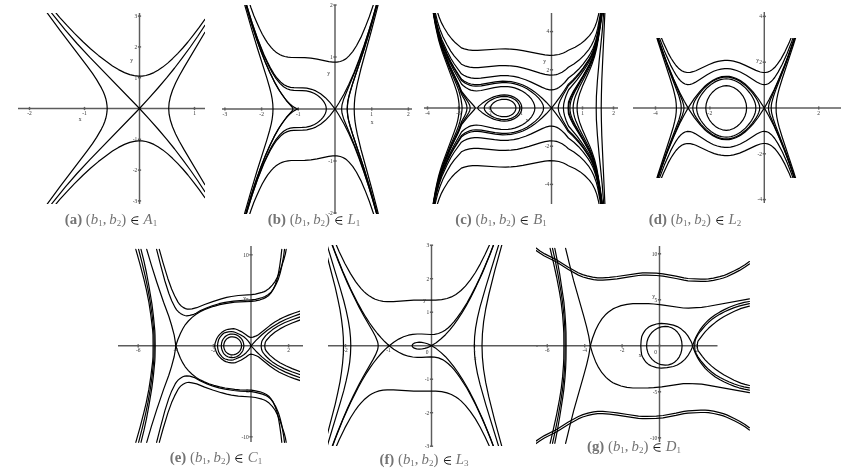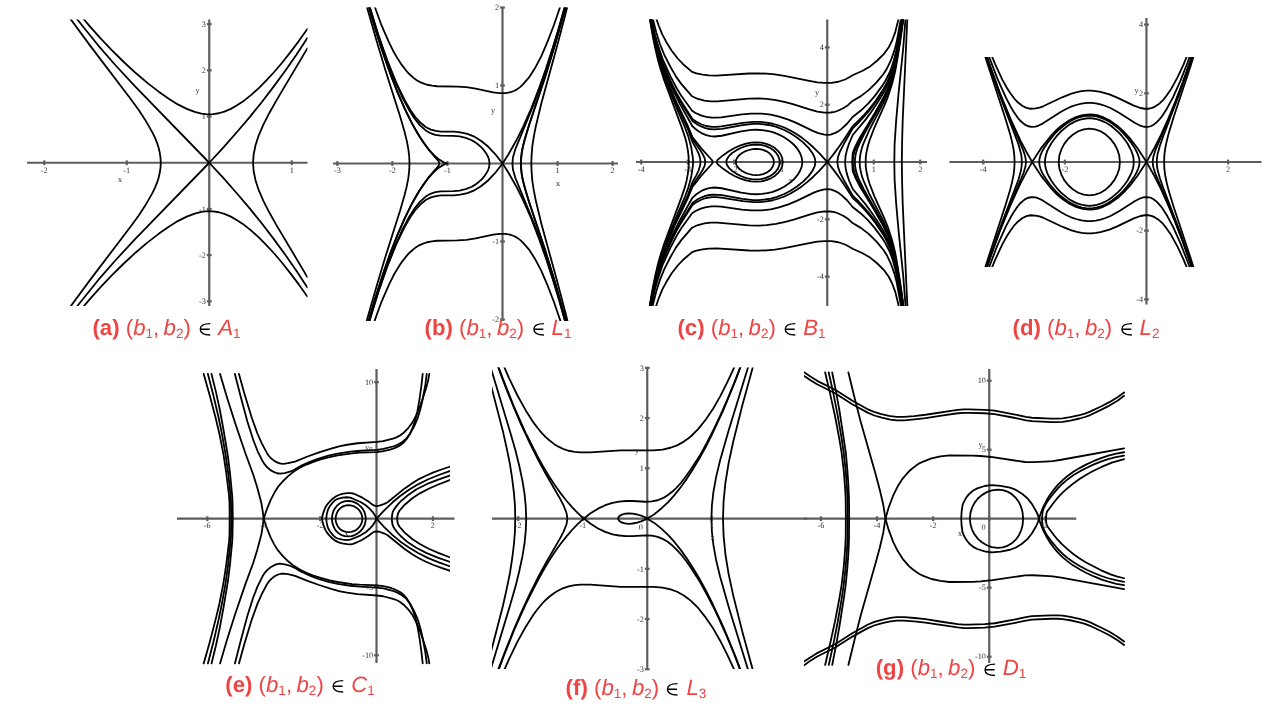--- a/index.html
+++ b/index.html
@@ -1,14 +1,14 @@
 <!DOCTYPE html>
 <html><head><meta charset="utf-8"><style>
 html,body{margin:0;padding:0;background:#ffffff;width:856px;height:472px;overflow:hidden}
-.cap{position:absolute;font-family:Liberation Sans, sans-serif;font-size:14.8px;color:#ef4444;white-space:nowrap;transform:translateX(-50%)}
+.cap{position:absolute;font-family:Liberation Serif, serif;font-size:14.8px;color:#737373;white-space:nowrap;transform:translateX(-50%)}
 .cap b{font-weight:bold;font-style:normal}
 .cap i{font-style:italic}
 .cap sub{font-size:9px;font-style:normal;vertical-align:-2px}
 svg text{font-family:"Liberation Serif",serif;font-size:5.5px;fill:#333}
 </style></head><body>
 <svg width="856" height="472" viewBox="0 0 856 472">
 <defs>
       <clipPath id="c0">
         <rect x="18" y="13" width="187" height="191"></rect>
       </clipPath>
@@ -304,29 +304,29 @@
     <text x="657.3" y="301.6" text-anchor="end">5</text>
     <text x="657.3" y="393.6" text-anchor="end">-5</text>
     <text x="657.3" y="439.6" text-anchor="end">-10</text>
     <text x="657.0" y="353.5" text-anchor="end">0</text>
     <text x="655.0" y="298.0" text-anchor="end">y</text>
     <text x="640.0" y="357.0" text-anchor="middle">x</text>
 </svg>
 <div class="cap" style="left:111px;top:210.8px"><b>(a)</b> (<i>b</i><sub>1</sub>, <i>b</i><sub>2</sub>) <svg width="8" height="9" style="vertical-align:-1px;margin:0 1px" viewBox="0 0 8 9">
       <path d="M7.6 0.7 C3 0.7 0.9 2.2 0.9 4.5 C0.9 6.8 3 8.3 7.6 8.3 M1.0 4.5 H7.2" fill="none" stroke="#000" stroke-width="0.9"></path>
     </svg> <i>A</i><sub>1</sub></div>
-<div class="cap" style="left:332px;top:210.8px"><b>(b)</b> (<i>b</i><sub>1</sub>, <i>b</i><sub>2</sub>) <svg width="8" height="9" style="vertical-align:-1px;margin:0 1px" viewBox="0 0 8 9">
+<div class="cap" style="left:314px;top:210.8px"><b>(b)</b> (<i>b</i><sub>1</sub>, <i>b</i><sub>2</sub>) <svg width="8" height="9" style="vertical-align:-1px;margin:0 1px" viewBox="0 0 8 9">
       <path d="M7.6 0.7 C3 0.7 0.9 2.2 0.9 4.5 C0.9 6.8 3 8.3 7.6 8.3 M1.0 4.5 H7.2" fill="none" stroke="#000" stroke-width="0.9"></path>
     </svg> <i>L</i><sub>1</sub></div>
 <div class="cap" style="left:501px;top:210.8px"><b>(c)</b> (<i>b</i><sub>1</sub>, <i>b</i><sub>2</sub>) <svg width="8" height="9" style="vertical-align:-1px;margin:0 1px" viewBox="0 0 8 9">
       <path d="M7.6 0.7 C3 0.7 0.9 2.2 0.9 4.5 C0.9 6.8 3 8.3 7.6 8.3 M1.0 4.5 H7.2" fill="none" stroke="#000" stroke-width="0.9"></path>
     </svg> <i>B</i><sub>1</sub></div>
-<div class="cap" style="left:724px;top:210.8px"><b>(d)</b> (<i>b</i><sub>1</sub>, <i>b</i><sub>2</sub>) <svg width="8" height="9" style="vertical-align:-1px;margin:0 1px" viewBox="0 0 8 9">
+<div class="cap" style="left:695px;top:210.8px"><b>(d)</b> (<i>b</i><sub>1</sub>, <i>b</i><sub>2</sub>) <svg width="8" height="9" style="vertical-align:-1px;margin:0 1px" viewBox="0 0 8 9">
       <path d="M7.6 0.7 C3 0.7 0.9 2.2 0.9 4.5 C0.9 6.8 3 8.3 7.6 8.3 M1.0 4.5 H7.2" fill="none" stroke="#000" stroke-width="0.9"></path>
     </svg> <i>L</i><sub>2</sub></div>
-<div class="cap" style="left:200px;top:448.6px"><b>(e)</b> (<i>b</i><sub>1</sub>, <i>b</i><sub>2</sub>) <svg width="8" height="9" style="vertical-align:-1px;margin:0 1px" viewBox="0 0 8 9">
+<div class="cap" style="left:216px;top:448.6px"><b>(e)</b> (<i>b</i><sub>1</sub>, <i>b</i><sub>2</sub>) <svg width="8" height="9" style="vertical-align:-1px;margin:0 1px" viewBox="0 0 8 9">
       <path d="M7.6 0.7 C3 0.7 0.9 2.2 0.9 4.5 C0.9 6.8 3 8.3 7.6 8.3 M1.0 4.5 H7.2" fill="none" stroke="#000" stroke-width="0.9"></path>
     </svg> <i>C</i><sub>1</sub></div>
 <div class="cap" style="left:424px;top:451px"><b>(f)</b> (<i>b</i><sub>1</sub>, <i>b</i><sub>2</sub>) <svg width="8" height="9" style="vertical-align:-1px;margin:0 1px" viewBox="0 0 8 9">
       <path d="M7.6 0.7 C3 0.7 0.9 2.2 0.9 4.5 C0.9 6.8 3 8.3 7.6 8.3 M1.0 4.5 H7.2" fill="none" stroke="#000" stroke-width="0.9"></path>
     </svg> <i>L</i><sub>3</sub></div>
 <div class="cap" style="left:634px;top:438px"><b>(g)</b> (<i>b</i><sub>1</sub>, <i>b</i><sub>2</sub>) <svg width="8" height="9" style="vertical-align:-1px;margin:0 1px" viewBox="0 0 8 9">
       <path d="M7.6 0.7 C3 0.7 0.9 2.2 0.9 4.5 C0.9 6.8 3 8.3 7.6 8.3 M1.0 4.5 H7.2" fill="none" stroke="#000" stroke-width="0.9"></path>
     </svg> <i>D</i><sub>1</sub></div>
 </body></html>

